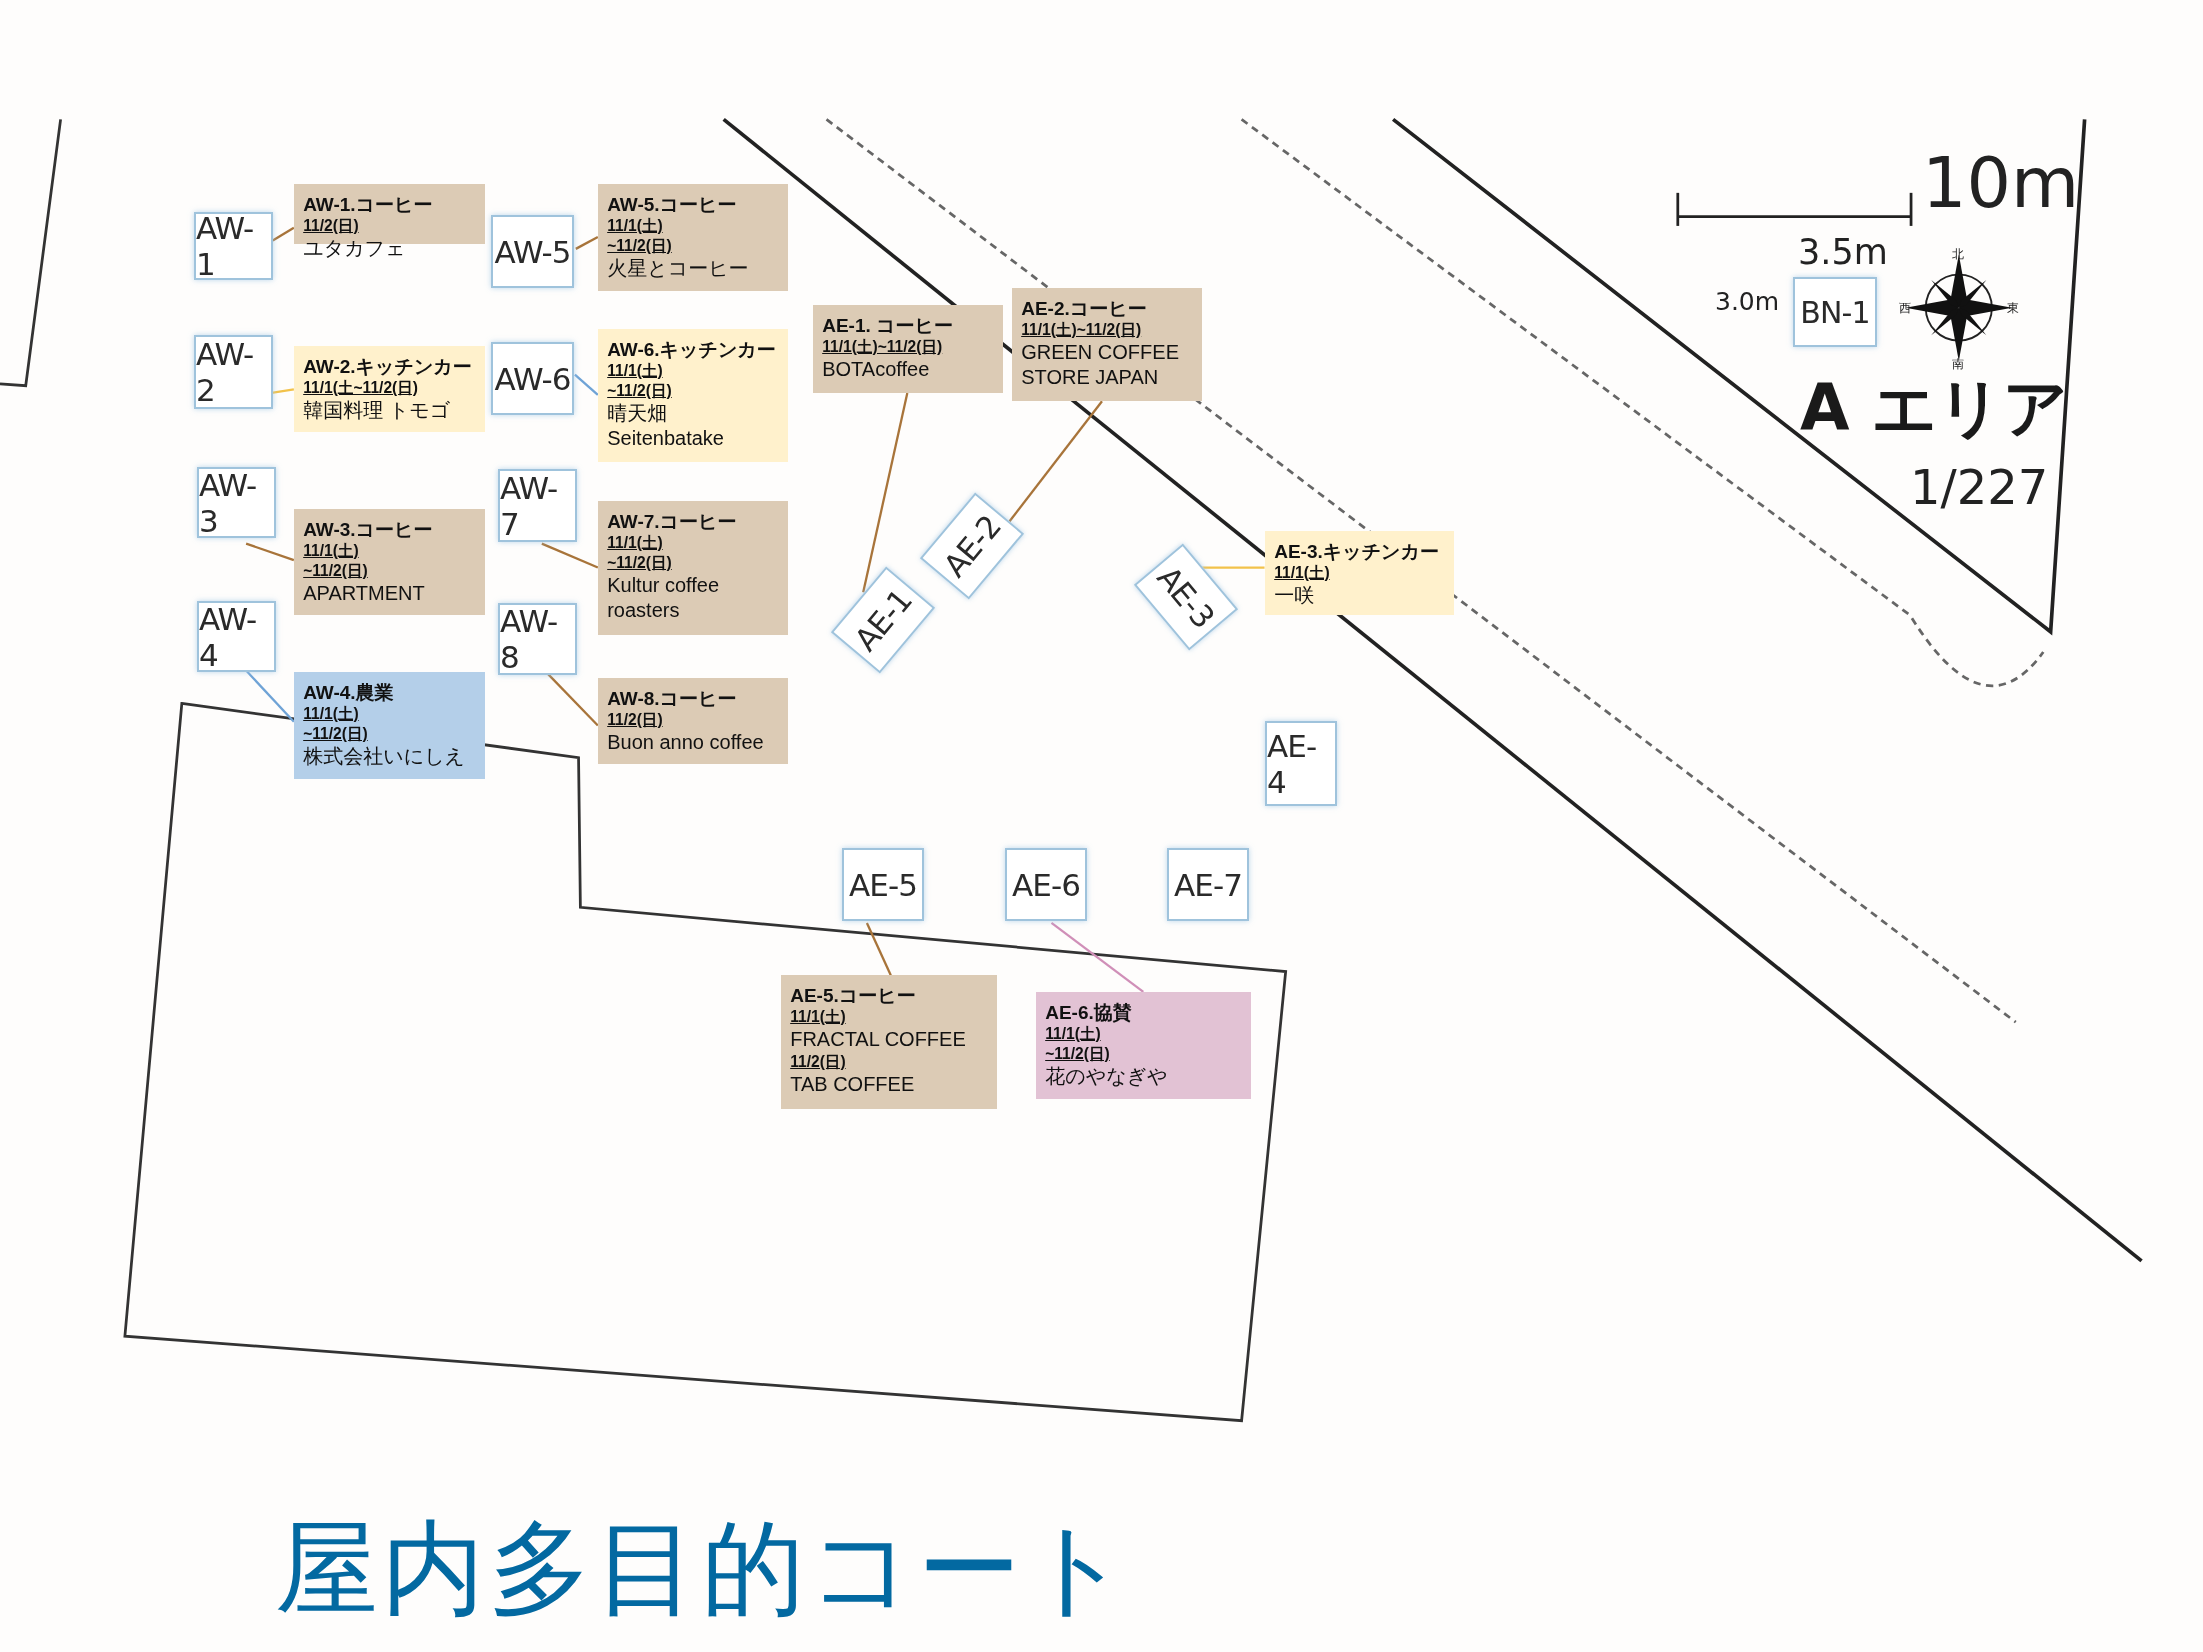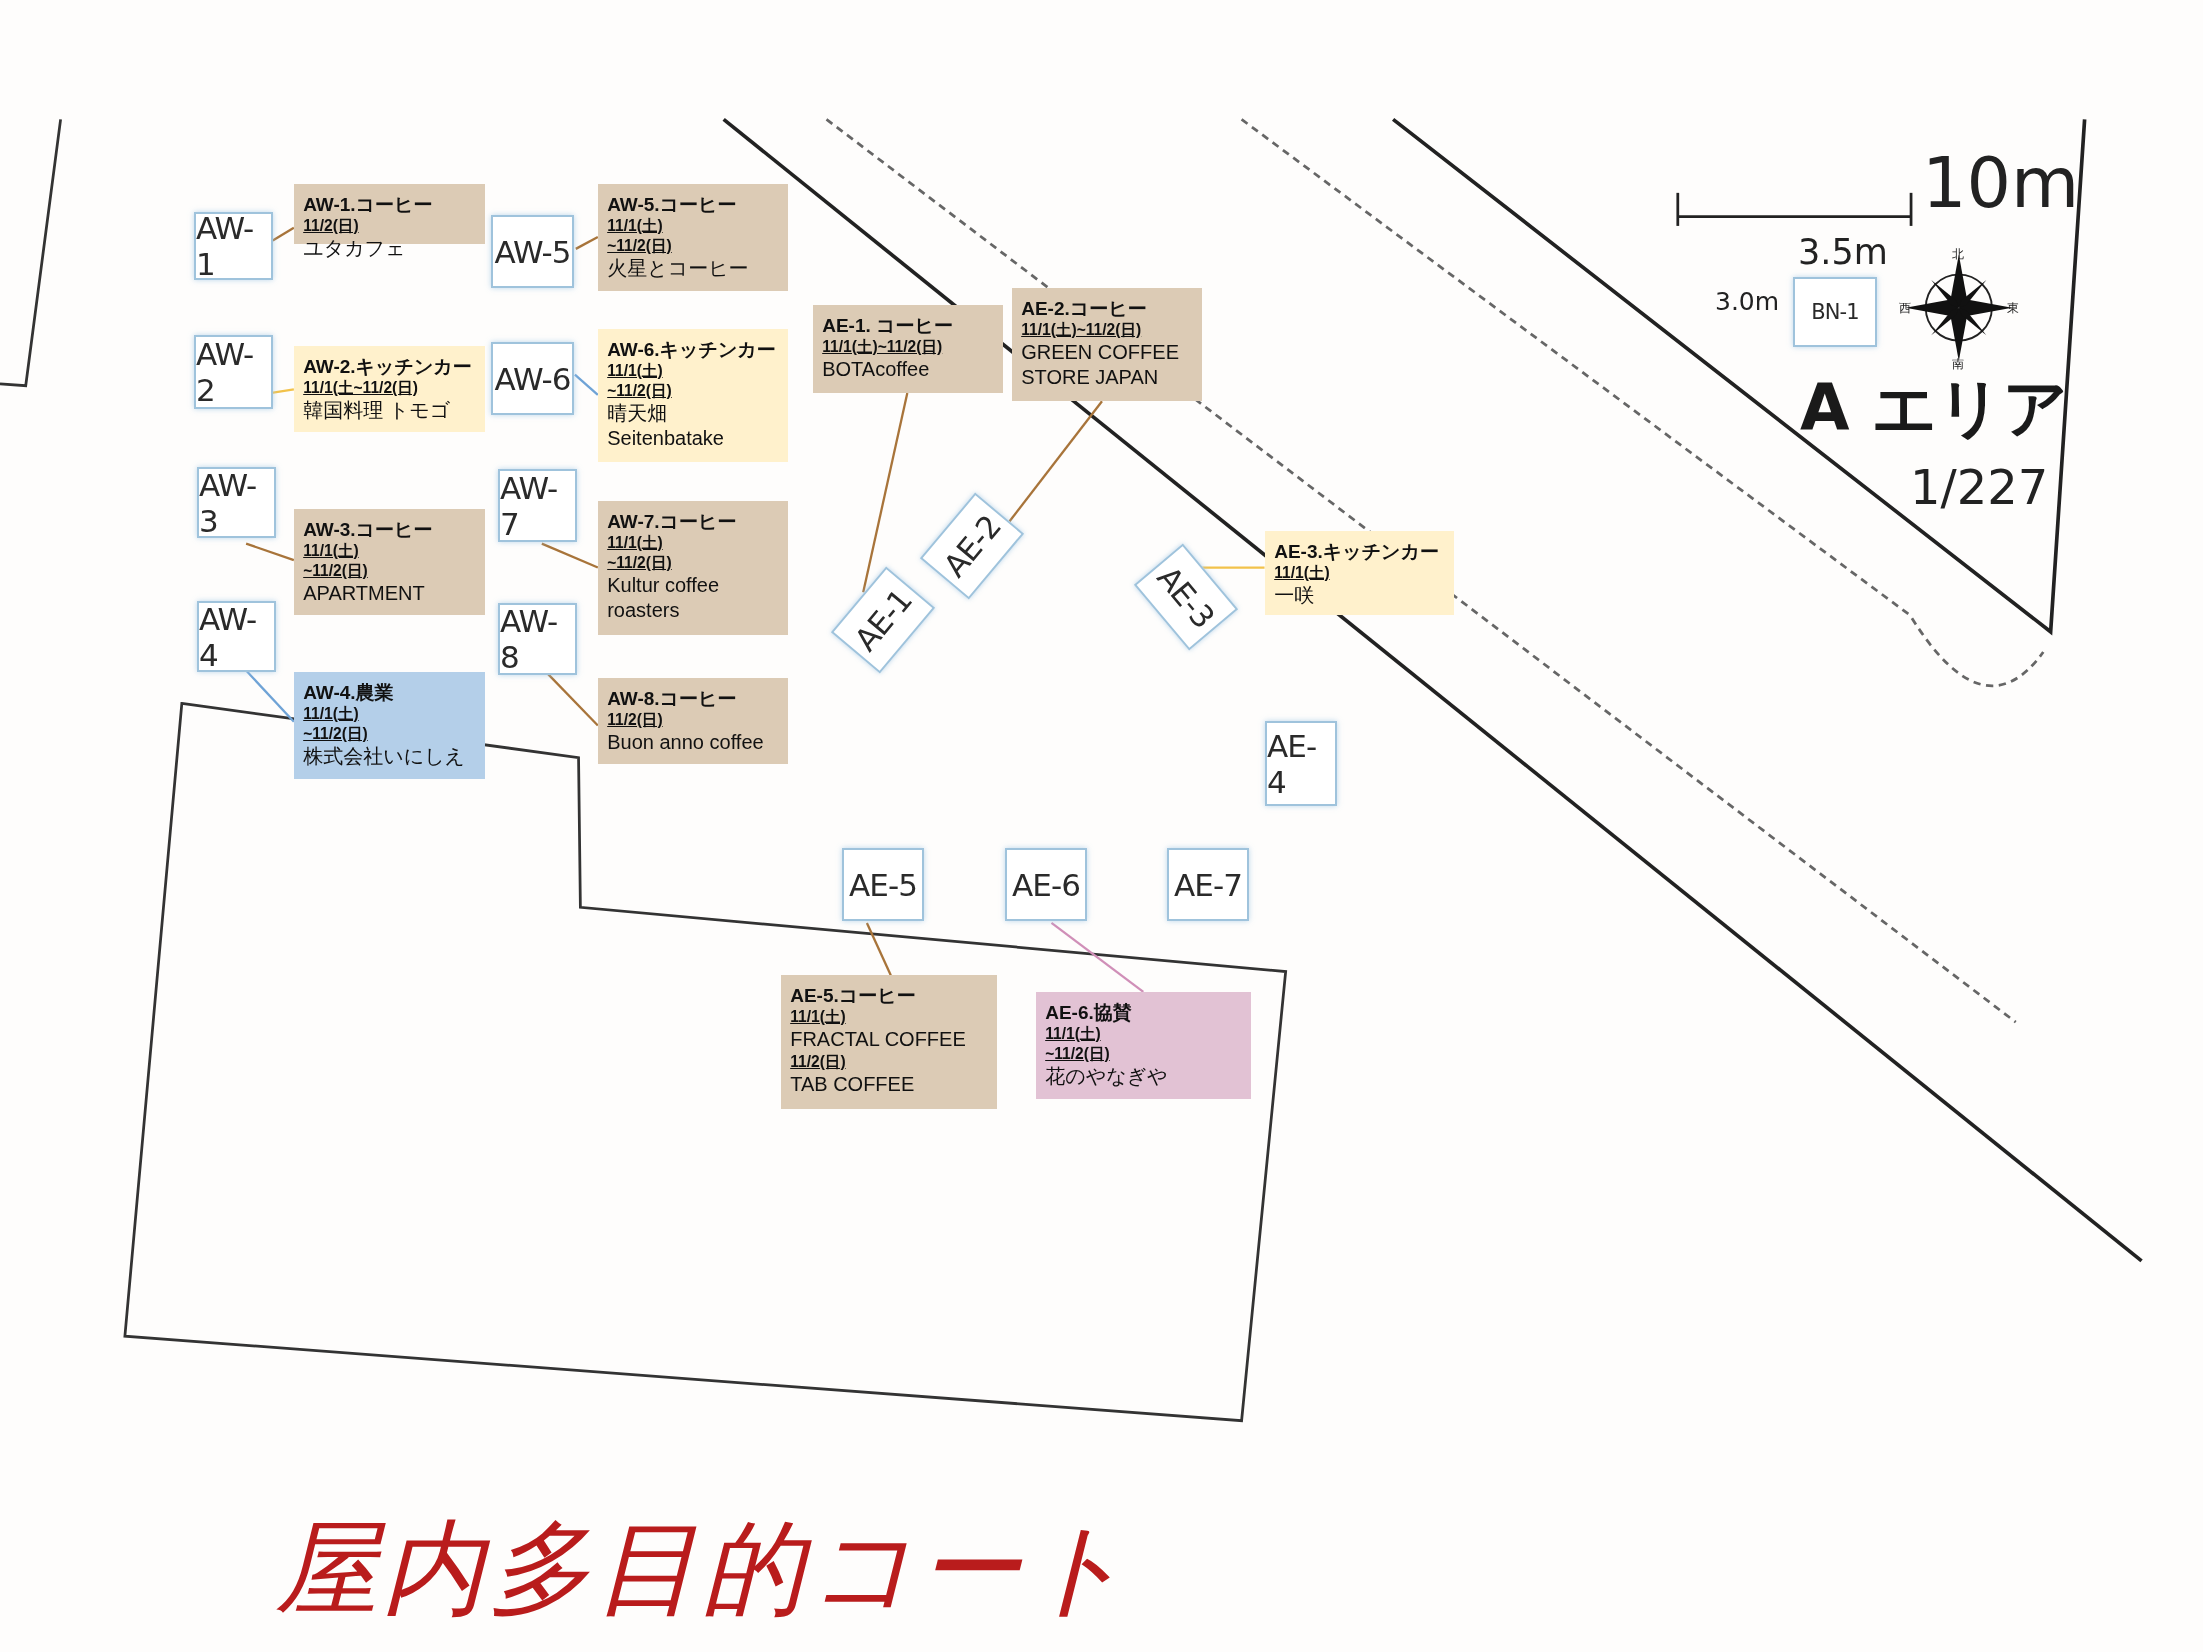--- a/index.html
+++ b/index.html
@@ -16,21 +16,21 @@
            font-size:19px; line-height:23px; color:#111; }
   .label .title { font-weight:bold; font-size:19px; }
   .label .date { font-weight:bold; font-size:15.6px; line-height:20px; text-decoration:underline; }
   .label .name { font-size:20px; line-height:25px; }
   .coffee { background:#dccbb5; }
   .kitchen { background:#fff1cc; }
   .agri { background:#b4cfe9; }
   .sponsor { background:#e2c2d4; }
   .scale-text { position:absolute; font-family:"DejaVu Sans",sans-serif; color:#222; }
   .area-title { position:absolute; font-family:"DejaVu Sans",sans-serif; font-weight:bold; color:#1a1a1a; }
-  .bottom-title { position:absolute; font-family:"DejaVu Sans",sans-serif; color:#b91c1c;font-style:italic; }
+  .bottom-title { position:absolute; font-family:"DejaVu Sans",sans-serif; color:#0369a1; }
 </style>
 </head>
 <body>
 
 <svg class="lines" viewBox="0 0 2400 1800">
 
   <polyline points="66,130 28,420 0,418" fill="none" stroke="#333" stroke-width="3"></polyline>
 
   <polygon points="198,766 630,825 632,988 1400,1058 1352,1547 136,1455" fill="none" stroke="#333" stroke-width="3"></polygon>
 
@@ -71,21 +71,21 @@
 </svg>
 
 <div class="scale-text" style="left:1952px;top:246px;font-size:12px;">北</div>
 <div class="scale-text" style="left:1952px;top:356px;font-size:12px;">南</div>
 <div class="scale-text" style="left:1899px;top:300px;font-size:12px;">西</div>
 <div class="scale-text" style="left:2007px;top:300px;font-size:12px;">東</div>
 
 <div class="scale-text" style="left:1922px;top:147px;font-size:70px;line-height:73px;">10m</div>
 <div class="scale-text" style="left:1798px;top:232px;font-size:35px;">3.5m</div>
 <div class="scale-text" style="left:1715px;top:287px;font-size:25px;">3.0m</div>
-<div class="booth" style="left:1793px;top:277px;width:84px;height:70px;font-size:21px;">
+<div class="booth" style="left:1793px;top:277px;width:84px;height:70px;font-size:30px;">
     <span>BN-1</span>
   </div>
 
 <div class="area-title" style="left:1800px;top:372px;font-size:64px;line-height:73px;">A エリア</div>
 <div class="scale-text" style="left:1910px;top:459px;font-size:48px;">1/227</div>
 
 <div class="bottom-title" style="left:275px;top:1511px;font-size:103px;line-height:115px;letter-spacing:3.7px;">屋内多目的コート</div>
 
 <div class="booth" style="left:194px;top:212px;width:79px;height:68px;">
     <span>AW-1</span>

